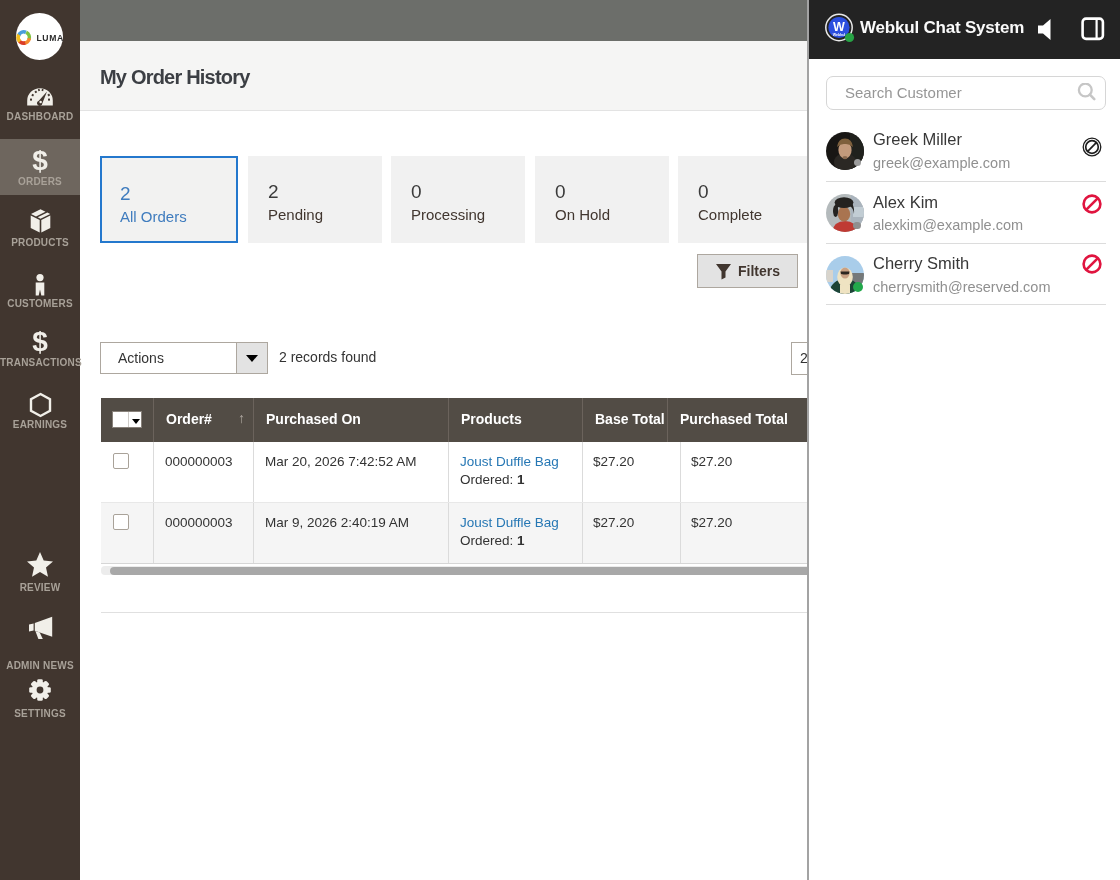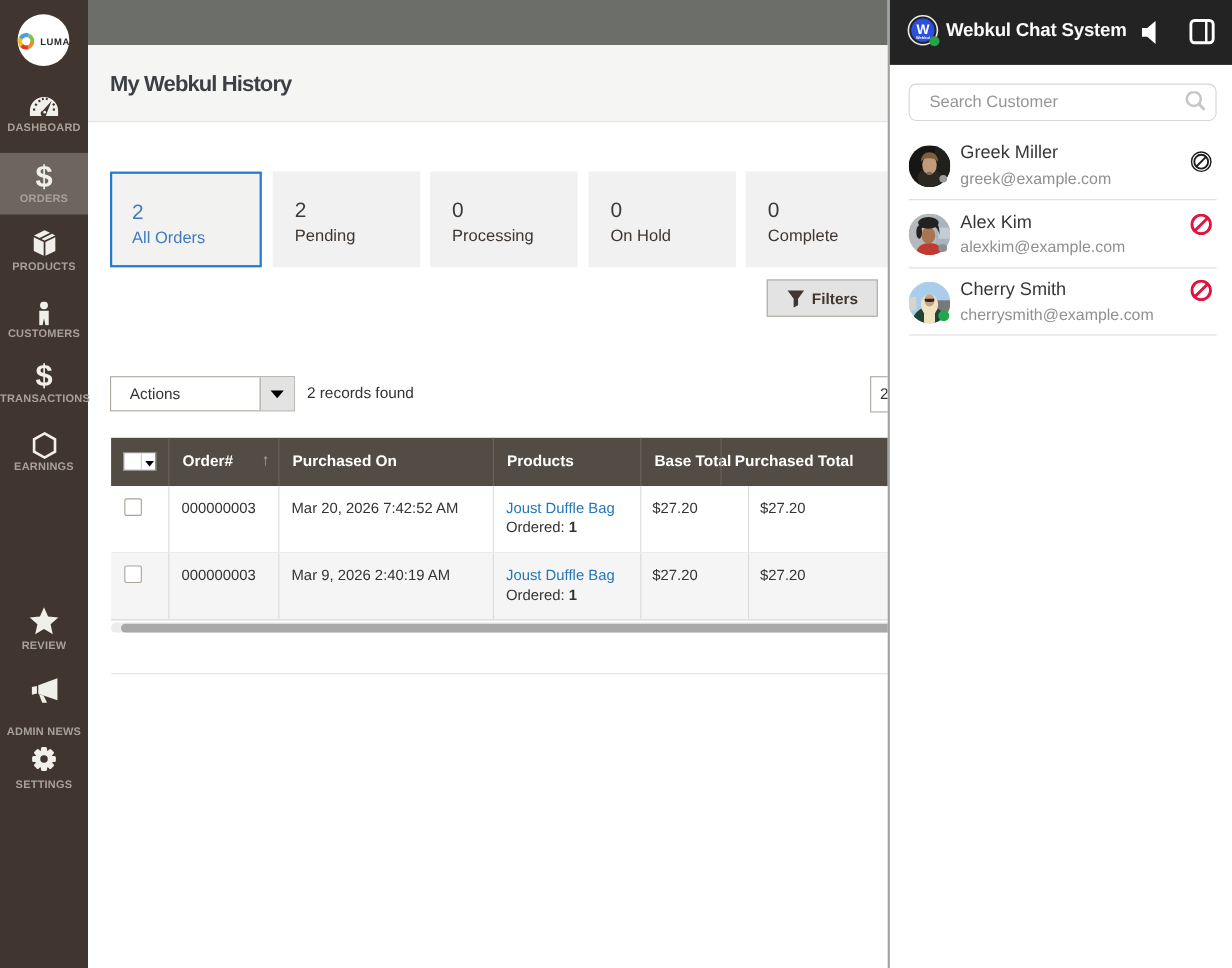--- a/index.html
+++ b/index.html
@@ -65,21 +65,21 @@
   .csep { position:absolute; left:17px; width:280px; border-top:1px solid #dcdcdc; }
   .avatar { position:absolute; left:17px; width:38px; height:38px; border-radius:50%; overflow:hidden; }
   .dot { position:absolute; border-radius:50%; }
 </style>
 </head>
 <body>
 <div id="page">
 
   <div id="topbar"></div>
   <div id="titlebar">
-      <h1>My Webkul History</h1>
+      <h1>My Order History</h1>
     </div>
 
   <div class="card" id="card1">
       <div class="num">2</div>
       <div class="cl">All Orders</div>
     </div>
   <div class="card" style="left:248px;width:134px">
       <div class="num">2</div>
       <div class="cl">Pending</div>
     </div>
@@ -119,21 +119,21 @@
       </div>
     <div class="hc" style="left:152px;width:195px">
         <span>Purchased On</span>
       </div>
     <div class="hc" style="left:347px;width:134px">
         <span>Products</span>
       </div>
     <div class="hc" style="left:481px;width:98px">
         <span>Base Total</span>
       </div>
-    <div class="hc" style="left:554px;width:180px">
+    <div class="hc" style="left:566px;width:180px">
         <span>Purchased Total</span>
       </div>
     <div class="abs" style="left:137px;top:12px;font-size:14px;color:#b0a9a2">↑</div>
     <div class="abs" style="left:11px;top:13px;width:30px;height:17px;background:#fff;border:1px solid #88817a">
       <div class="abs" style="left:15px;top:0;width:1px;height:15px;background:#cfccc8"></div>
       <div class="abs" style="left:18.5px;top:7px;border:4.5px solid transparent;border-top:5.5px solid #000"></div>
     </div>
   </div>
 
   <div class="trow" style="top:442px;background:#fff;border-bottom:1px solid #e8e8e8">
@@ -359,21 +359,21 @@
           <rect x="22" y="17" width="16" height="12" fill="#75797a"></rect>
           <rect x="0" y="14" width="7" height="12" fill="#d8d4cc"></rect>
           <path d="M2 38 Q6 23 19 23 Q32 23 36 38 Z" fill="#1d4436"></path>
           <ellipse cx="19" cy="21" rx="7.8" ry="9.6" fill="#efe3c2"></ellipse>
           <ellipse cx="19" cy="17" rx="4.6" ry="5.6" fill="#c9a183"></ellipse>
           <path d="M14.5 15.5 L23.5 15.5 L23 18 L20.5 18.6 L17.5 18.6 L15 18 Z" fill="#2c2620"></path>
           <path d="M14 28 Q19 31 24 28 L24 38 L14 38 Z" fill="#efe3c2"></path>
         </svg>
       </div>
       <div class="nm" style="top:11px">Cherry Smith</div>
-      <div class="em" style="top:36px">cherrysmith@example.com</div>
+      <div class="em" style="top:36px">cherrysmith@reserved.com</div>
       <div class="dot" style="left:43.5px;top:39px;width:10px;height:10px;background:#22a84b"></div>
       <svg class="abs" style="left:273px;top:11px" width="20" height="20" viewBox="0 0 20 20">
         <circle cx="10" cy="10" r="8.4" fill="none" stroke="#e0143f" stroke-width="2.6"></circle>
         <line x1="4.6" y1="15.4" x2="15.4" y2="4.6" stroke="#e0143f" stroke-width="2.6"></line>
       </svg>
     </div>
     <div class="csep" style="top:304px"></div>
   </div>
 
 </div>

